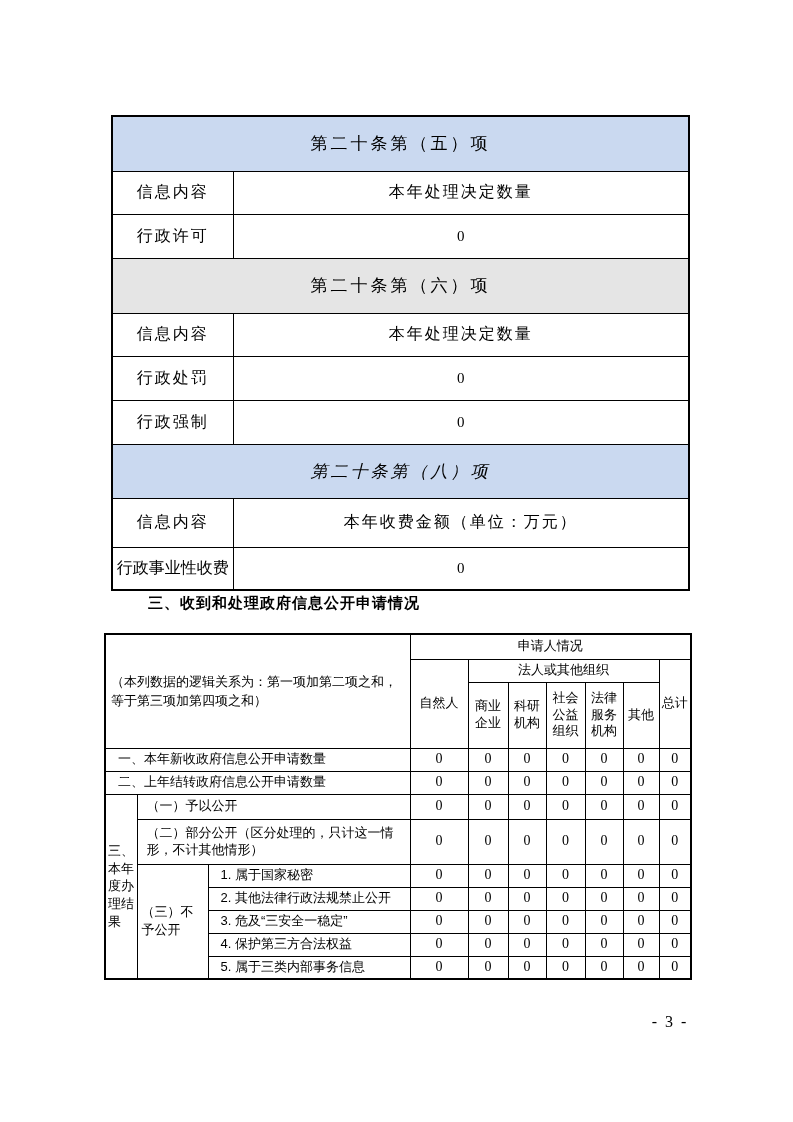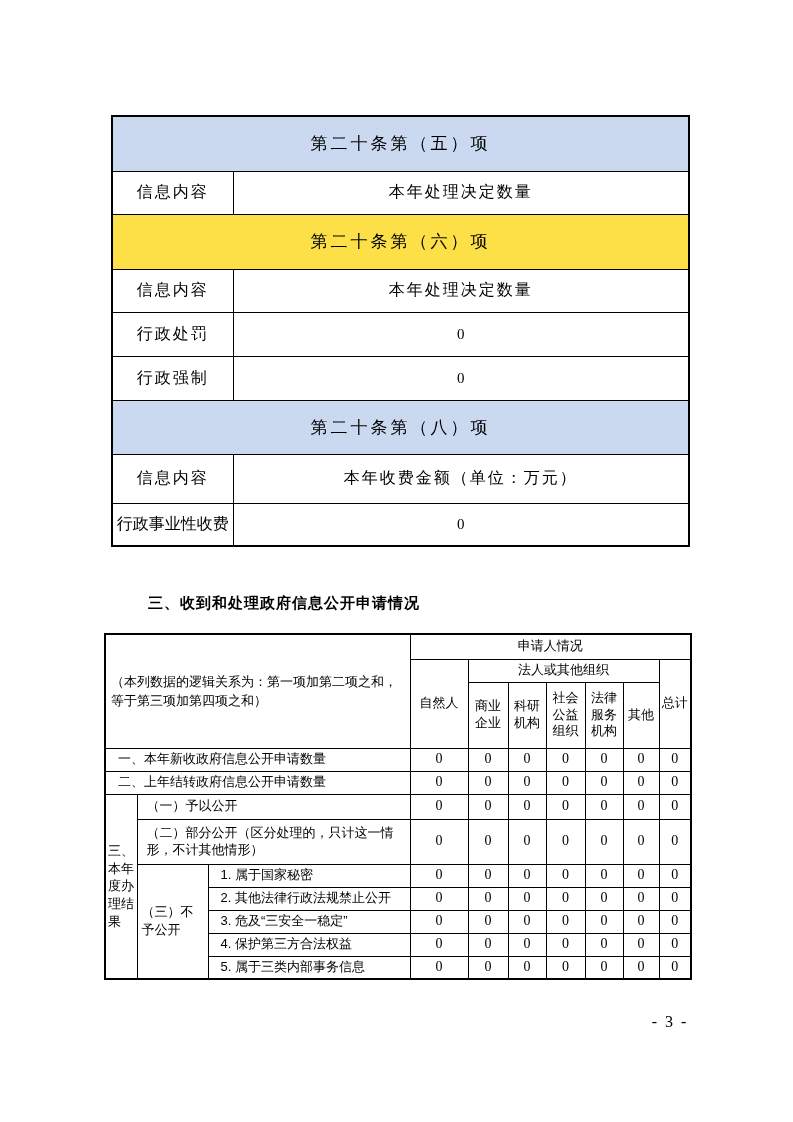--- a/index.html
+++ b/index.html
@@ -55,37 +55,41 @@
       <col style="width:456px">
     </colgroup>
   <tbody>
       <tr style="height:55px">
     <td colspan="2" class="sec" style="background-color: rgb(202, 217, 240);">第二十条第（五）项</td>
   </tr>
   <tr style="height:43px">
     <td>信息内容</td>
     <td>本年处理决定数量</td>
   </tr>
+  <tr style="height:44px">
+    <td>行政许可</td>
+    <td class="num">0</td>
+  </tr>
   <tr style="height:55px">
-    <td colspan="2" class="sec" style="background-color: #fde047;">第二十条第（六）项</td>
+    <td colspan="2" class="sec" style="background-color: #e5e5e5;">第二十条第（六）项</td>
   </tr>
   <tr style="height:43px">
     <td>信息内容</td>
     <td>本年处理决定数量</td>
   </tr>
   <tr style="height:44px">
     <td>行政处罚</td>
     <td class="num">0</td>
   </tr>
   <tr style="height:44px">
     <td>行政强制</td>
     <td class="num">0</td>
   </tr>
   <tr style="height:54px">
-    <td colspan="2" class="sec" style="background-color: rgb(202, 217, 240);">第二十条第（八）项</td>
+    <td colspan="2" class="sec" style="background-color: rgb(202, 217, 240); font-style: italic;">第二十条第（八）项</td>
   </tr>
   <tr style="height:49px">
     <td>信息内容</td>
     <td>本年收费金额（单位：万元）</td>
   </tr>
   <tr style="height:43px">
     <td style="letter-spacing:0">行政事业性收费</td>
     <td class="num">0</td>
   </tr>
 </tbody>

